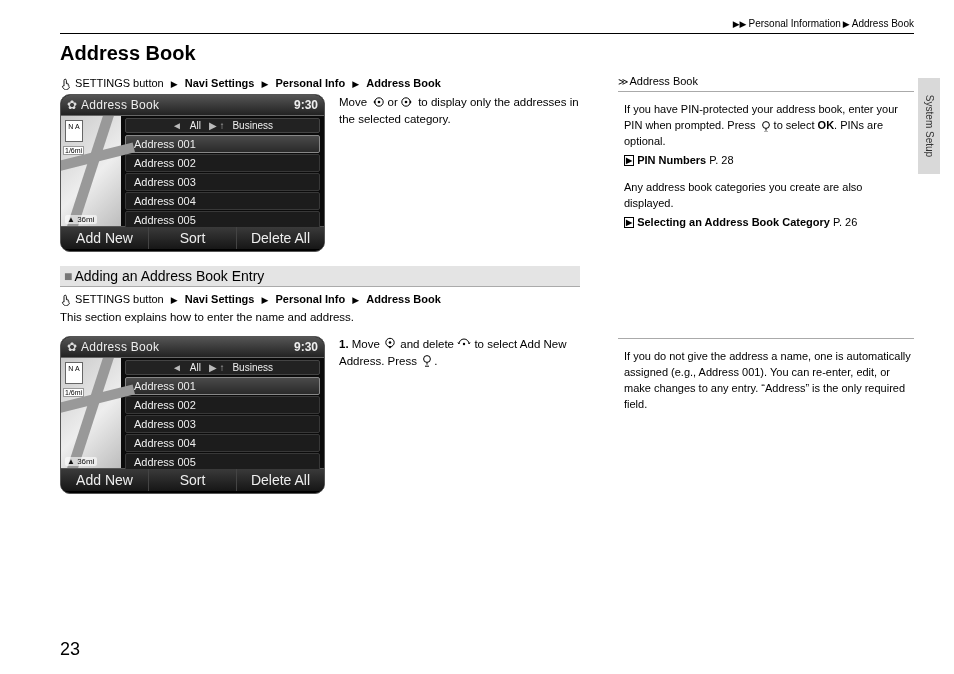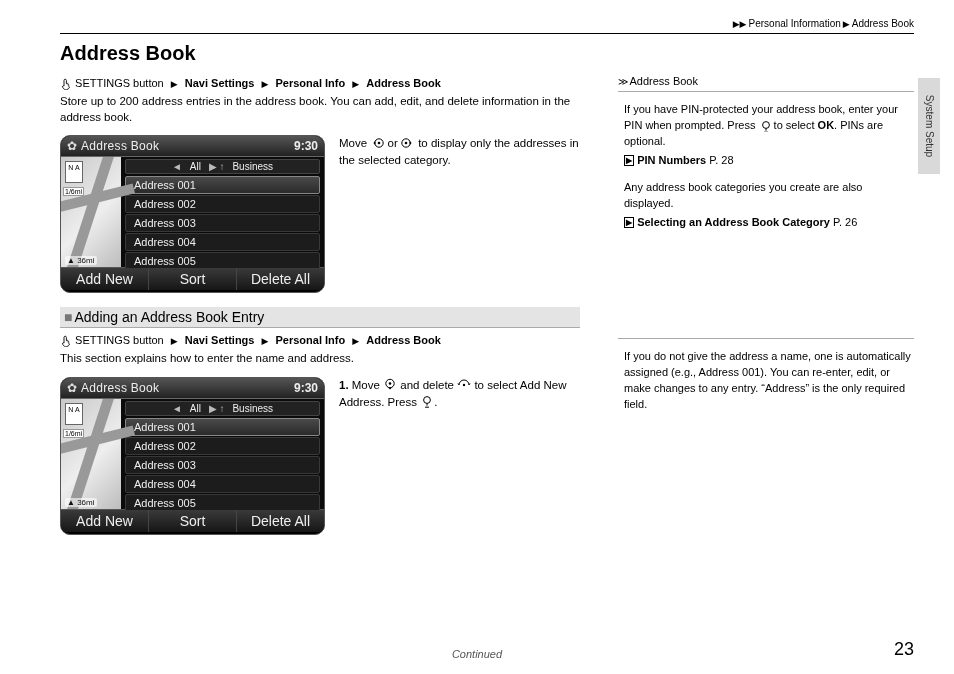--- a/index.html
+++ b/index.html
@@ -118,21 +118,20 @@
     <div class="colL">
       <div class="crumb">
         <span class="ico ico-sm"><svg>
               <use href="#hand"></use>
             </svg></span>
         <span>SETTINGS button</span> <span class="tri">▶</span>
         <span class="bold">Navi Settings</span> <span class="tri">▶</span>
         <span class="bold">Personal Info</span> <span class="tri">▶</span>
         <span class="bold">Address Book</span>
       </div>
-      <div class="para">Store up to 200 address entries in the address book. You can add, edit, and delete information in the address book.</div>
 
       <div class="block">
         <div class="device">
           <div class="dev-hdr">
             <span><span class="gear">✿</span><span class="ttl">Address Book</span></span>
             <span class="bold">9:30</span>
           </div>
           <div class="dev-body">
             <div class="map">
               <div class="compass">N
@@ -247,16 +246,15 @@
       <div class="hr2"></div>
       <div class="note-box">If you do not give the address a name, one is automatically assigned (e.g., Address 001). You can re-enter, edit, or make changes to any entry. “Address” is the only required field.</div>
     </div>
   </div>
 
   <div class="sidetab">
       <span>System Setup</span>
     </div>
 
   <div class="ftr">
-    <div class="cont">Continued</div>
     <div class="pg">23</div>
   </div>
 </div>
 
 </body></html>

